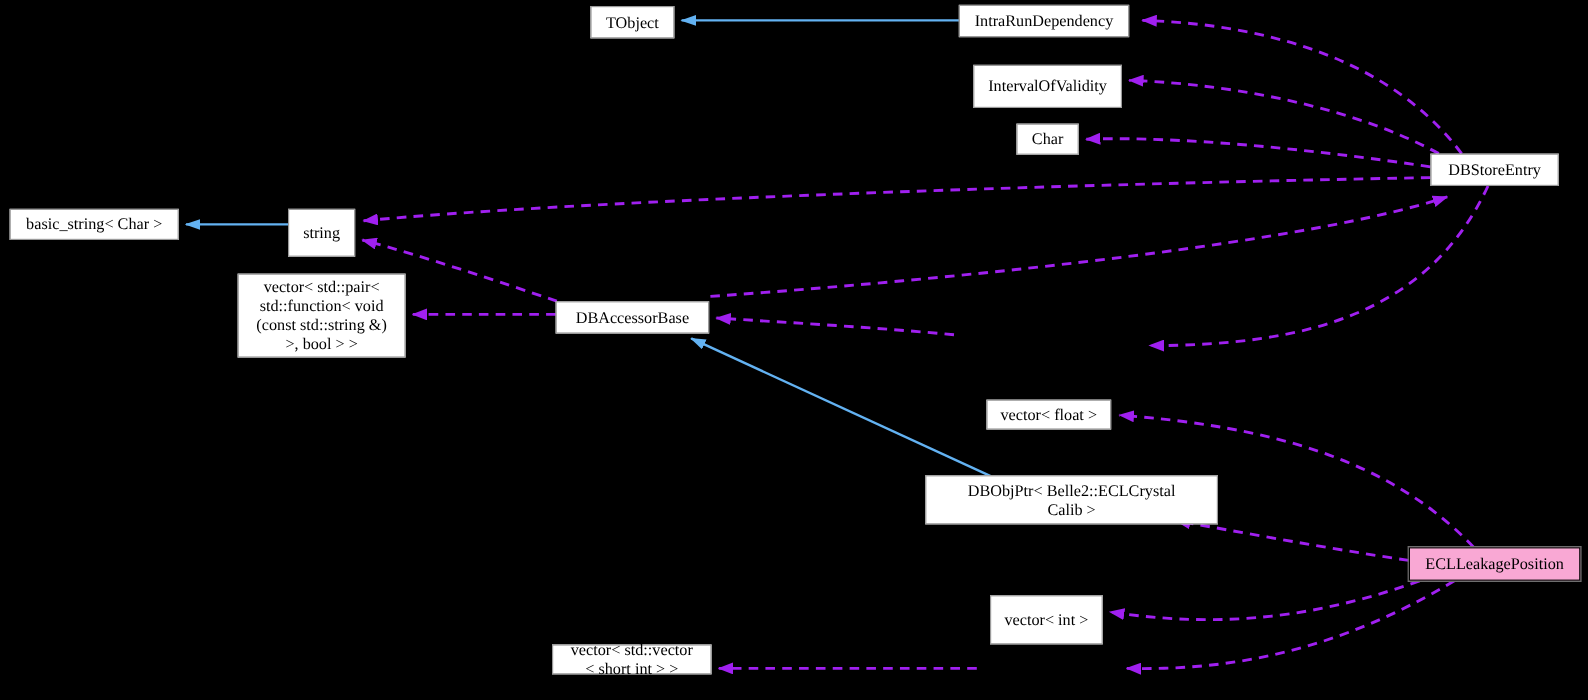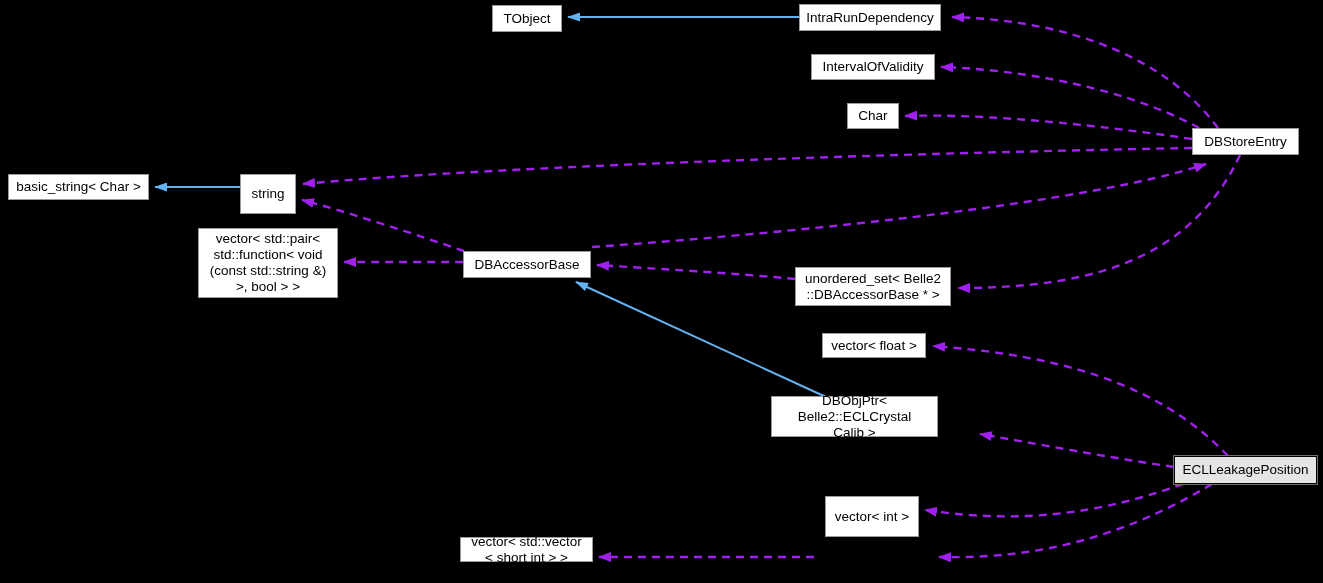--- a/index.html
+++ b/index.html
@@ -1,40 +1,40 @@
 <!DOCTYPE html>
 <html><head>
 <meta charset="utf-8">
 <style>
   html,body{margin:0;padding:0;background:#000;}
   #canvas{
     position:relative;
     width:1323px;height:583px;
     background:#000;
     overflow:hidden;
-    font-family:Liberation Sans, sans-serif;
+    font-family:Liberation Serif, serif;
   }
   #edges{position:absolute;left:0;top:0;width:1323px;height:583px;}
   .edge-usage{fill:none;stroke:#A020F0;stroke-width:2.4;stroke-dasharray:8 6;}
   .edge-inherit{fill:none;stroke:#63B2F2;stroke-width:2;}
   .node{
     position:absolute;
     box-sizing:border-box;
     background:#FFFFFF;
     border:1.5px solid #9A9A9A;
     color:#000;
     font-size:13.5px;
     line-height:16px;
     display:flex;align-items:center;justify-content:center;
     text-align:center;
     white-space:pre-line;
     cursor:pointer;
   }
   .node--current{
-    background:#e5e5e5;
+    background:#f9a8d4;
     border:1.5px solid #000;
     outline:1px solid #6e6e6e;
     cursor:default;
   }
 </style>
 </head>
 <body>
 
 <div id="canvas">
 
@@ -65,43 +65,41 @@
 
     <path class="edge-inherit" d="M 799,17 L 568,17" marker-end="url(#arrow-blue)"></path>
     <path class="edge-inherit" d="M 240,187 L 155,187" marker-end="url(#arrow-blue)"></path>
     <path class="edge-inherit" d="M 826,397 L 576,282" marker-end="url(#arrow-blue)"></path>
   </svg>
 
   <div class="node" style="left:492px;top:5px;width:70px;height:27px">TObject</div>
 
   <div class="node" style="left:799px;top:4px;width:142px;height:27px">IntraRunDependency</div>
 
-  <div class="node" style="left:811px;top:54px;width:124px;height:26px">IntervalOfValidity</div>
+  <div class="node" style="left:811px;top:54px;width:124px;height:36px">IntervalOfValidity</div>
 
   <div class="node" style="left:847px;top:103px;width:52px;height:26px">Char</div>
 
   <div class="node" style="left:1192px;top:128px;width:107px;height:27px">DBStoreEntry</div>
 
   <div class="node" style="left:8px;top:174px;width:141px;height:26px">basic_string&lt; Char &gt;</div>
 
   <div class="node" style="left:240px;top:174px;width:56px;height:40px">string</div>
 
   <div class="node" style="left:198px;top:228px;width:140px;height:70px">vector&lt; std::pair&lt;
 std::function&lt; void
 (const std::string &amp;)
 &gt;, bool &gt; &gt;</div>
 
   <div class="node" style="left:463px;top:251px;width:128px;height:27px">DBAccessorBase</div>
 
-  <div class="node" style="left:795px;top:267px;width:156px;height:39px">unordered_set&lt; Belle2
-::DBAccessorBase * &gt;</div>
 
   <div class="node" style="left:822px;top:333px;width:104px;height:25px">vector&lt; float &gt;</div>
 
-  <div class="node" style="left:771px;top:396px;width:167px;height:41px">DBObjPtr&lt; Belle2::ECLCrystal
+  <div class="node" style="left:771px;top:396px;width:244px;height:41px">DBObjPtr&lt; Belle2::ECLCrystal
 Calib &gt;</div>
 
   <div class="node node--current" style="left:1174px;top:456px;width:143px;height:28px">ECLLeakagePosition</div>
 
   <div class="node" style="left:825px;top:496px;width:94px;height:41px">vector&lt; int &gt;</div>
 
 
   <div class="node" style="left:460px;top:537px;width:133px;height:25px">vector&lt; std::vector
 &lt; short int &gt; &gt;</div>
 

